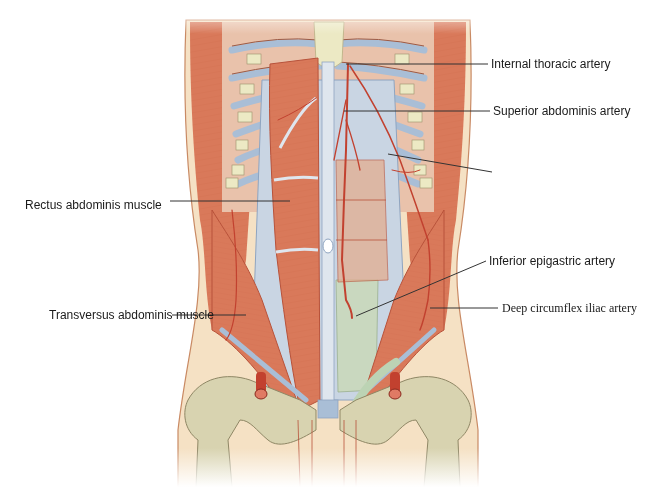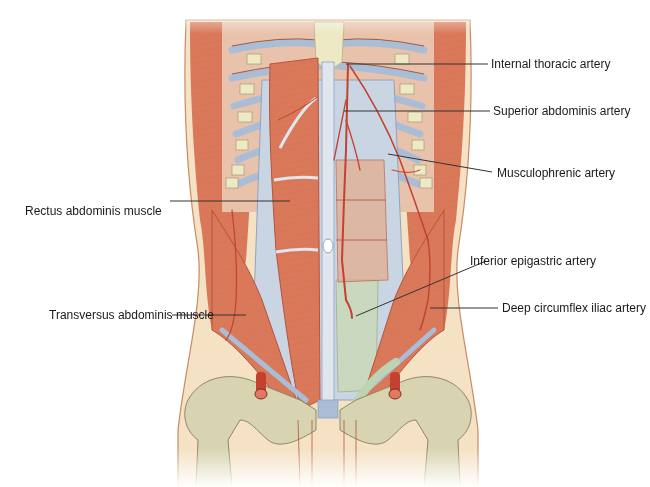--- a/index.html
+++ b/index.html
@@ -163,18 +163,17 @@
       <line x1="170" y1="201" x2="290" y2="201"></line>
       <line x1="356" y1="316" x2="486" y2="261"></line>
       <line x1="172" y1="315" x2="246" y2="315"></line>
       <line x1="430" y1="308" x2="498" y2="308"></line>
     </g>
   </svg>
 
   
   <span class="label" style="left:491px; top:57px;">Internal thoracic artery</span>
   <span class="label" style="left:493px; top:104px;">Superior abdominis artery</span>
-  <span class="label" style="left:497px; top:166px;">Musculophrenic artery</span>
-  <span class="label" style="left:25px; top:204px;text-align:center;">Rectus abdominis muscle</span>
-  <span class="label" style="left:470px; top:254px;text-align:right;">Inferior epigastric artery</span>
+  <span class="label" style="left:25px; top:198px;text-align:center;">Rectus abdominis muscle</span>
+  <span class="label" style="left:489px; top:254px;text-align:right;">Inferior epigastric artery</span>
   <span class="label" style="left:1px; top:308px;margin-left:48px;">Transversus abdominis muscle</span>
-  <span class="label" style="left:502px; top:301px;">Deep circumflex iliac artery</span>
+  <span class="label" style="left:502px; top:301px;font-family:Liberation Serif, serif;">Deep circumflex iliac artery</span>
 </div>
 
 </body></html>

